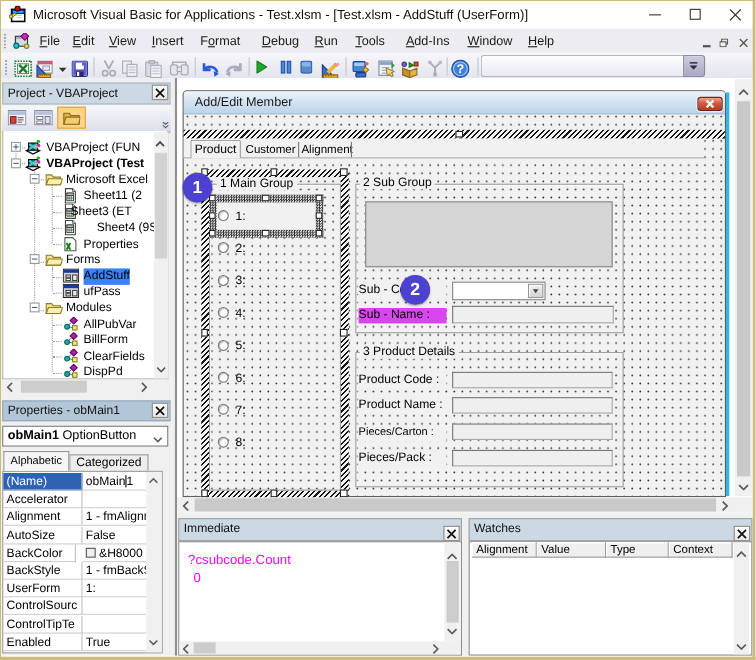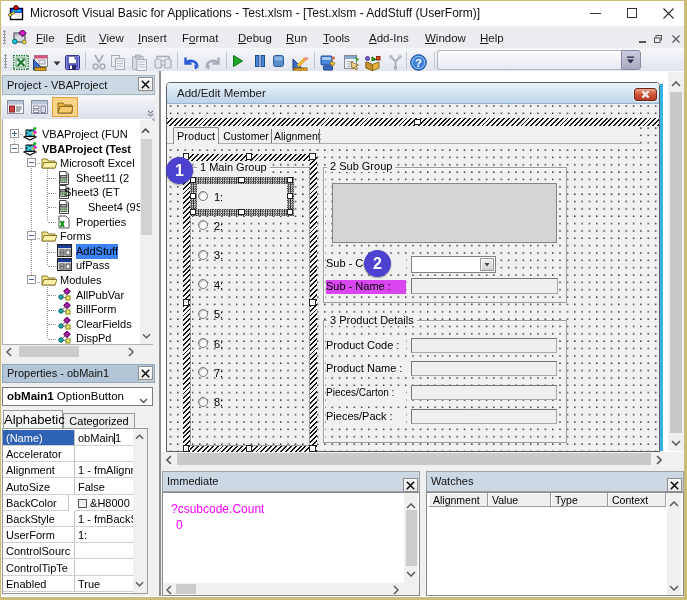--- a/index.html
+++ b/index.html
@@ -407,21 +407,21 @@
       <path d="M0.8 0.8 L8.2 8.2 M8.2 0.8 L0.8 8.2" stroke="#111" stroke-width="1.6"></path>
     </svg>
   </div>
 
 <div class="abs" style="left:2px;top:387px;width:151px;height:19px;background:#fff;border:1px solid #7a7a7a"></div>
 <div class="abs" style="left:7px;top:390px;font-size:11.5px"><b>obMain1</b> OptionButton</div>
 <div class="abs" id="combo-chv" style="left:139px;top:394px;width:8px;height:8px"><svg width="9" height="6" viewBox="0 0 9 6">
       <path d="M1 1 L4.5 4.5 L8 1" fill="none" stroke="#555" stroke-width="1.4"></path>
     </svg></div>
 
-<div class="abs" style="left:3px;top:410px;width:60px;height:18px;background:#f5f5f5;border:1px solid #9a9a9a;border-bottom:none;font-size:13px;text-align:center;line-height:17px;z-index:3">Alphabetic</div>
+<div class="abs" style="left:3px;top:410px;width:60px;height:18px;background:#f5f5f5;border:1px solid #9a9a9a;border-bottom:none;font-size:10px;text-align:center;line-height:17px;z-index:3">Alphabetic</div>
 <div class="abs" style="left:63px;top:413px;width:72px;height:15px;background:#ededed;border:1px solid #9a9a9a;border-bottom:none;font-size:11px;text-align:center;line-height:15px">Categorized</div>
 
 <div class="abs" style="left:2px;top:428px;width:146px;height:166px;background:#fff;border:1px solid #9a9a9a"></div>
 <div class="abs" id="grid" style="left:0;top:0">
     <div class="gcell" style="left:3px;top:430px;width:72px;height:16px;background:#2e62b5;color:#fff;border-bottom:1px solid #d0d0d0;border-right:1px solid #c0c0c0">(Name)</div>
     <div class="gcell" style="left:75px;top:430px;width:58px;height:16px;border-bottom:1px solid #d0d0d0">obMain<span style="display:inline-block;width:1px;height:11px;background:#000;vertical-align:-2px"></span>1</div>
     <div class="gcell" style="left:3px;top:446.2px;width:72px;height:16px;border-bottom:1px solid #d0d0d0;border-right:1px solid #c0c0c0">Accelerator</div>
     <div class="gcell" style="left:75px;top:446.2px;width:58px;height:16px;border-bottom:1px solid #d0d0d0"></div>
     <div class="gcell" style="left:3px;top:462.4px;width:72px;height:16px;border-bottom:1px solid #d0d0d0;border-right:1px solid #c0c0c0">Alignment</div>
     <div class="gcell" style="left:75px;top:462.4px;width:58px;height:16px;border-bottom:1px solid #d0d0d0">1 - fmAlignm</div>

